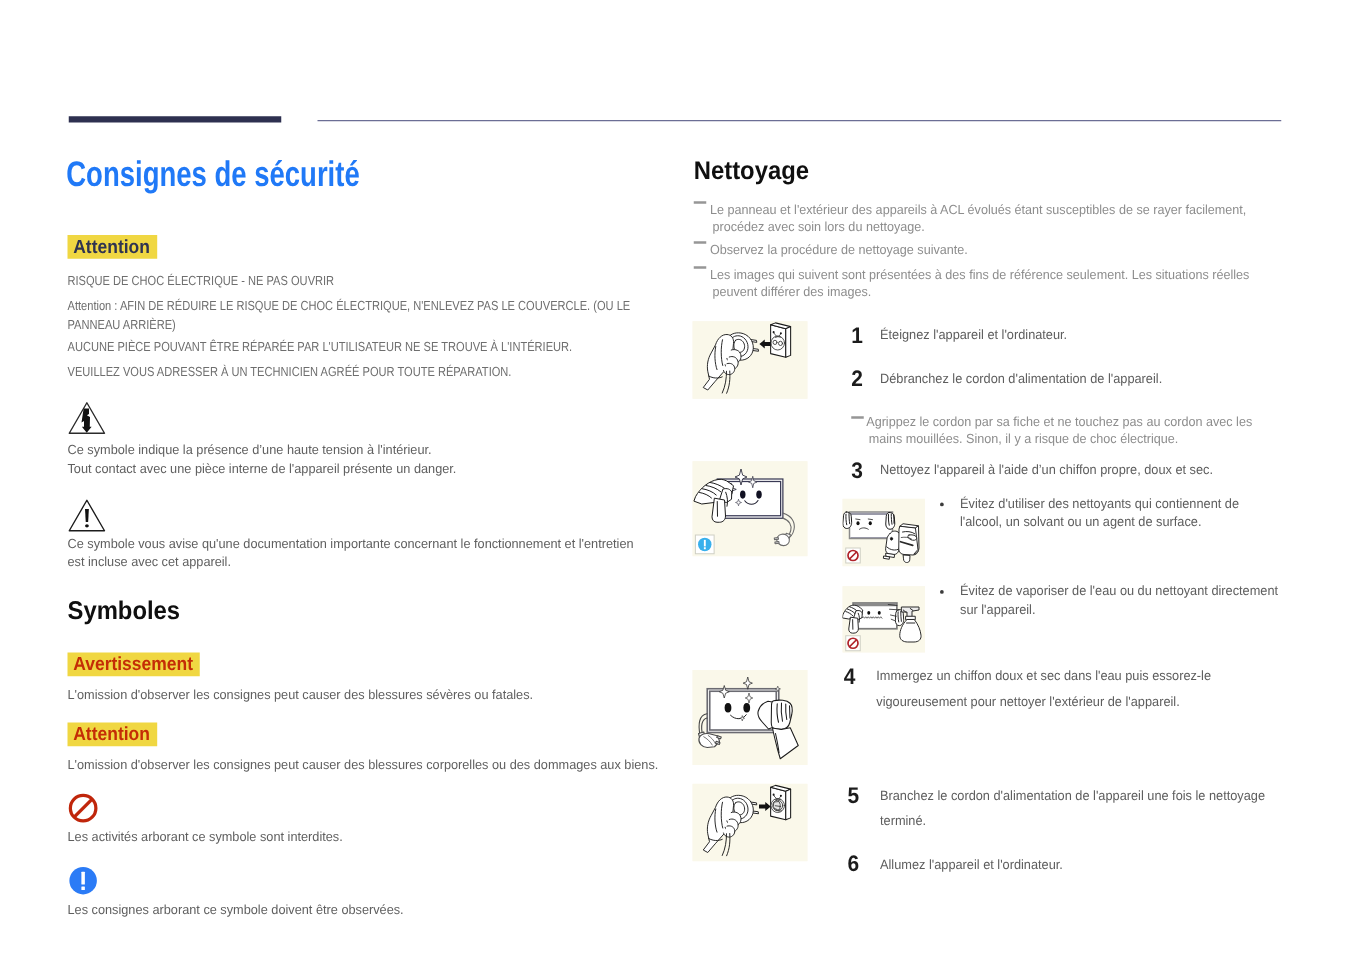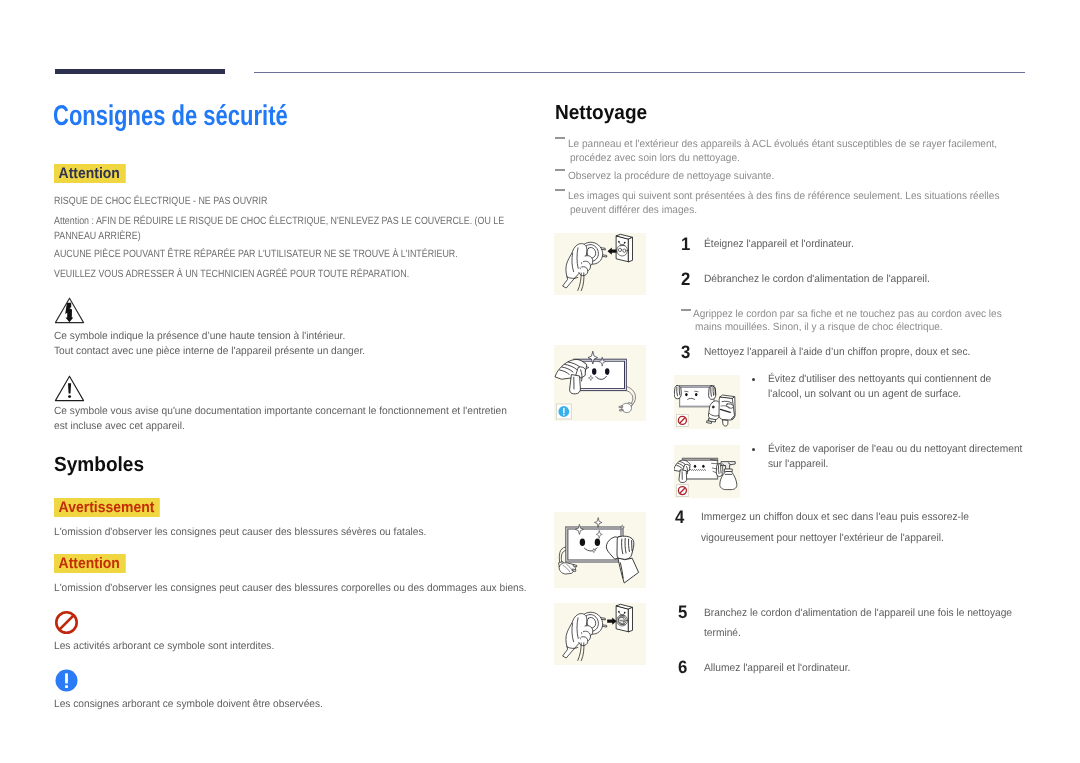--- a/index.html
+++ b/index.html
@@ -1,18 +1,18 @@
 <!DOCTYPE html>
 <html><head>
 <meta charset="utf-8">
 <style>
   html,body{margin:0;padding:0;}
   body{width:1080px;height:763px;background:#ffffff;font-family:"Liberation Sans",sans-serif;overflow:hidden;
        -webkit-font-smoothing:antialiased;text-rendering:geometricPrecision;}
-  .page{position:relative;width:1080px;height:538px;}
+  .page{position:relative;width:1080px;height:538px;margin-top:24px;}
 
   .rule-thick{position:absolute;left:55px;top:69px;width:170px;height:5px;background:#2e3050;}
   .rule-thin{position:absolute;left:254px;top:72px;width:771px;height:1px;background:#6b6e95;}
 
   .h1{position:absolute;left:53px;top:100px;color:#2079f7;font-size:28.5px;font-weight:bold;
       transform:scaleX(0.772);transform-origin:left top;white-space:nowrap;}
   .h2{position:absolute;color:#0f0f0f;font-size:20.5px;font-weight:bold;
       transform:scaleX(0.93);transform-origin:left top;white-space:nowrap;}
 
   .badge{position:absolute;background:#f0d742;padding:4px 6px 4px 5px;font-size:15.2px;font-weight:bold;

